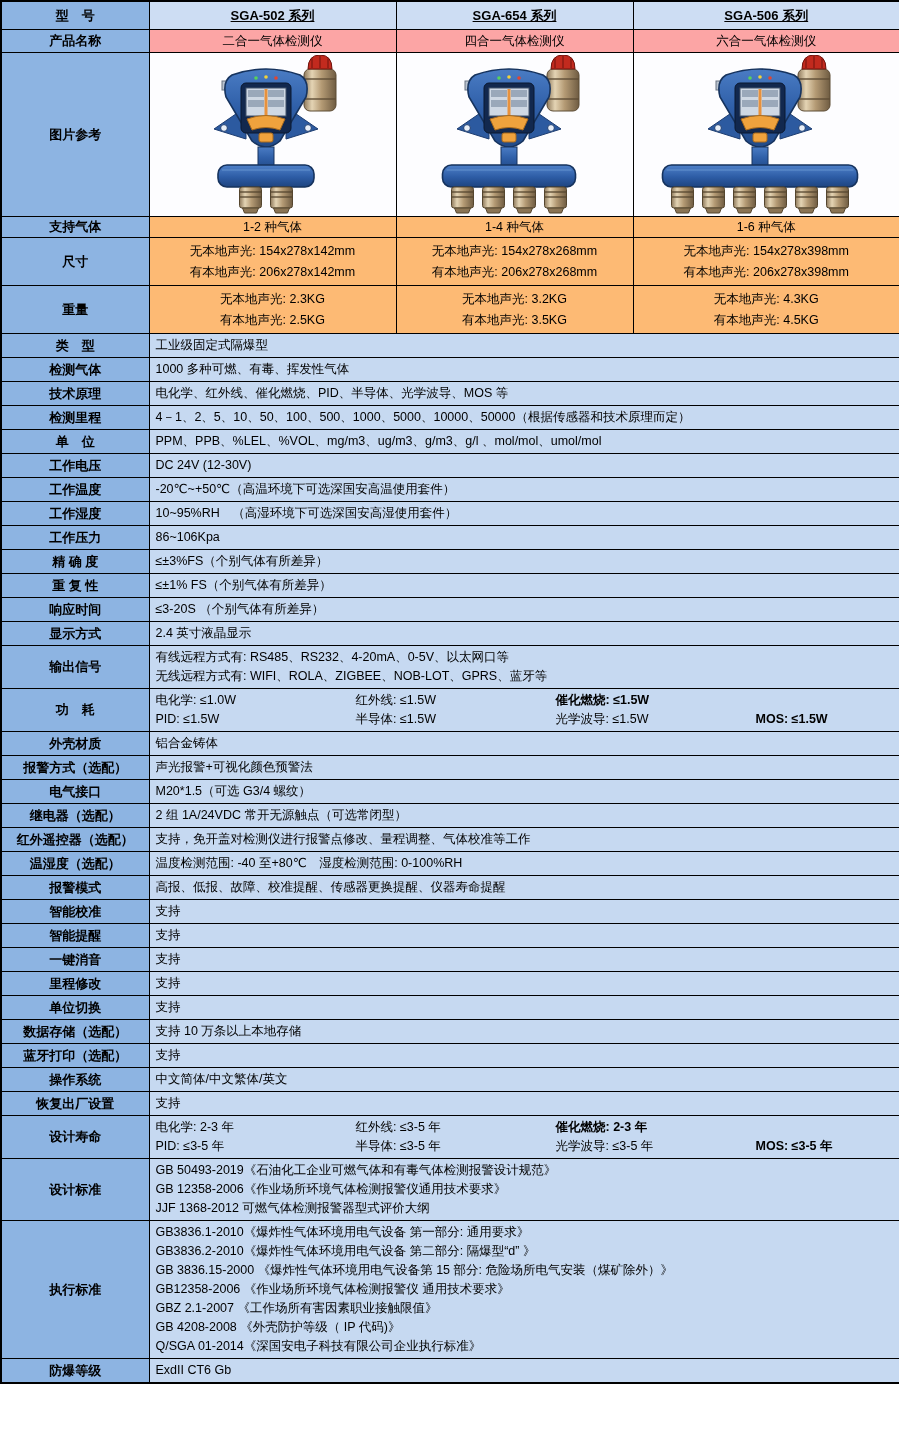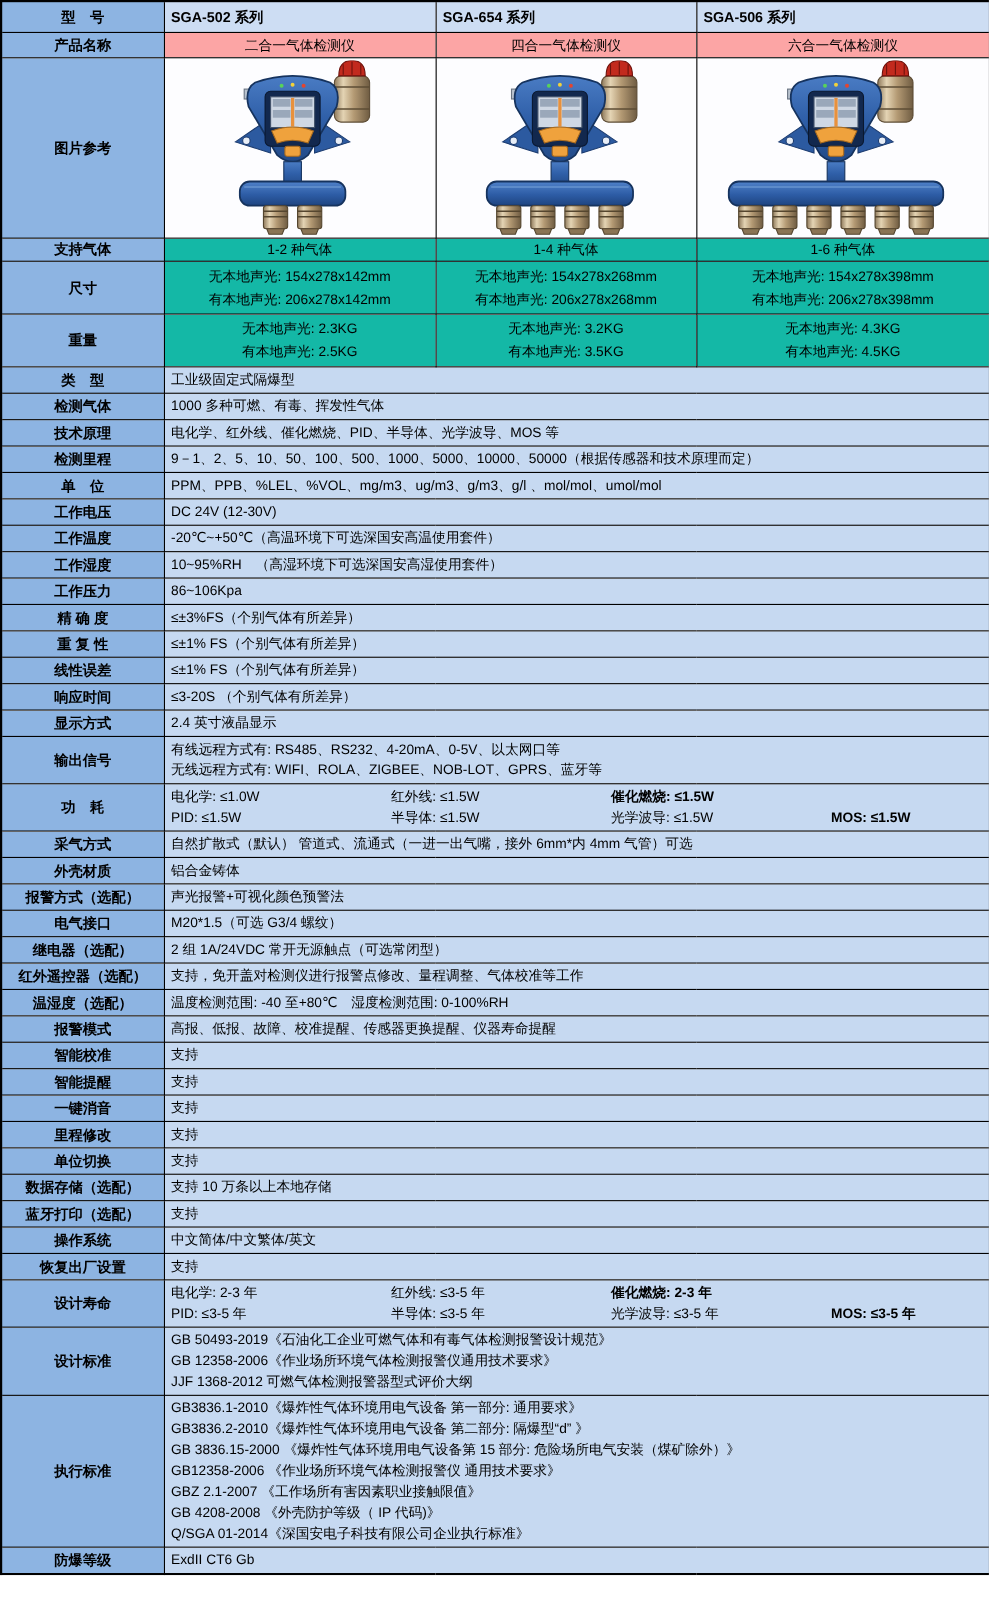--- a/index.html
+++ b/index.html
@@ -1,25 +1,25 @@
 <!DOCTYPE html>
 <html><head>
 <meta charset="utf-8">
 <style>
   html,body{margin:0;padding:0;background:#fff;}
   body{width:899px;font-family:"Liberation Sans","DejaVu Sans",sans-serif;color:#000;}
   table.spec{border-collapse:collapse;width:899px;table-layout:fixed;border:2px solid #000;}
   td{border:1px solid #000;padding:1px 6px;font-size:12.5px;vertical-align:middle;overflow:hidden;}
   td.rowhead{background:#8DB4E2;text-align:center;font-weight:bold;font-size:13px;padding:1px 2px;margin-top:21px;}
-  td.model{background:#CDDDF3;font-weight:bold;font-size:13px;height:25px;}
+  td.model{background:#CDDDF3;text-align:center;font-weight:bold;font-size:13px;height:25px;text-decoration:underline;}
   td.corner{background:#8DB4E2;text-align:center;font-weight:bold;font-size:13px;}
   td.product{background:#fca5a5;text-align:center;height:20px;}
   td.imgcell{background:#FDFDFF;text-align:center;height:163px;padding:0;}
   td.val{background:#C6D9F1;text-align:left;}
-  td.cval{background:#14b8a6;text-align:center;}
+  td.cval{background:#fdba74;text-align:center;}
   .line{line-height:17px;margin:2px 0;white-space:pre-wrap;}
   .seg{display:inline-block;min-width:200px;white-space:pre;}
   .seg:last-child{min-width:0;font-weight:bold;}
   .two .line{line-height:18px;margin:3px 0;}
   svg.device{display:block;margin:0 auto;}
 </style>
 </head>
 <body>
 
 <table class="spec">
@@ -371,21 +371,21 @@
   <tr>
     <td class="rowhead">技术原理</td>
     <td class="val" colspan="3">
           <div class="line">电化学、红外线、催化燃烧、PID、半导体、光学波导、MOS 等</div>
         </td>
   </tr>
 
   <tr>
     <td class="rowhead">检测里程</td>
     <td class="val" colspan="3">
-          <div class="line">9－1、2、5、10、50、100、500、1000、5000、10000、50000（根据传感器和技术原理而定）</div>
+          <div class="line">4－1、2、5、10、50、100、500、1000、5000、10000、50000（根据传感器和技术原理而定）</div>
         </td>
   </tr>
 
 
   <tr>
     <td class="rowhead">单　位</td>
     <td class="val" colspan="3">
           <div class="line">PPM、PPB、%LEL、%VOL、mg/m3、ug/m3、g/m3、g/l 、mol/mol、umol/mol</div>
         </td>
   </tr>
@@ -425,26 +425,20 @@
         </td>
   </tr>
 
   <tr>
     <td class="rowhead">重 复 性</td>
     <td class="val" colspan="3">
           <div class="line">≤±1% FS（个别气体有所差异）</div>
         </td>
   </tr>
 
-  <tr>
-    <td class="rowhead">线性误差</td>
-    <td class="val" colspan="3">
-          <div class="line">≤±1% FS（个别气体有所差异）</div>
-        </td>
-  </tr>
 
   <tr>
     <td class="rowhead">响应时间</td>
     <td class="val" colspan="3">
           <div class="line">≤3-20S （个别气体有所差异）</div>
         </td>
   </tr>
 
   <tr>
     <td class="rowhead">显示方式</td>
@@ -462,26 +456,20 @@
   </tr>
 
   <tr>
     <td class="rowhead">功　耗</td>
     <td class="val" colspan="3">
           <div class="line"><span class="seg">电化学: ≤1.0W</span><span class="seg">红外线: ≤1.5W</span><span class="seg">催化燃烧: ≤1.5W</span></div>
           <div class="line"><span class="seg">PID: ≤1.5W</span><span class="seg">半导体: ≤1.5W</span><span class="seg">光学波导: ≤1.5W</span><span class="seg">MOS: ≤1.5W</span></div>
         </td>
   </tr>
 
-  <tr>
-    <td class="rowhead">采气方式</td>
-    <td class="val" colspan="3">
-          <div class="line">自然扩散式（默认） 管道式、流通式（一进一出气嘴，接外 6mm*内 4mm 气管）可选</div>
-        </td>
-  </tr>
 
   <tr>
     <td class="rowhead">外壳材质</td>
     <td class="val" colspan="3">
           <div class="line">铝合金铸体</div>
         </td>
   </tr>
 
   <tr>
     <td class="rowhead">报警方式（选配）</td>

